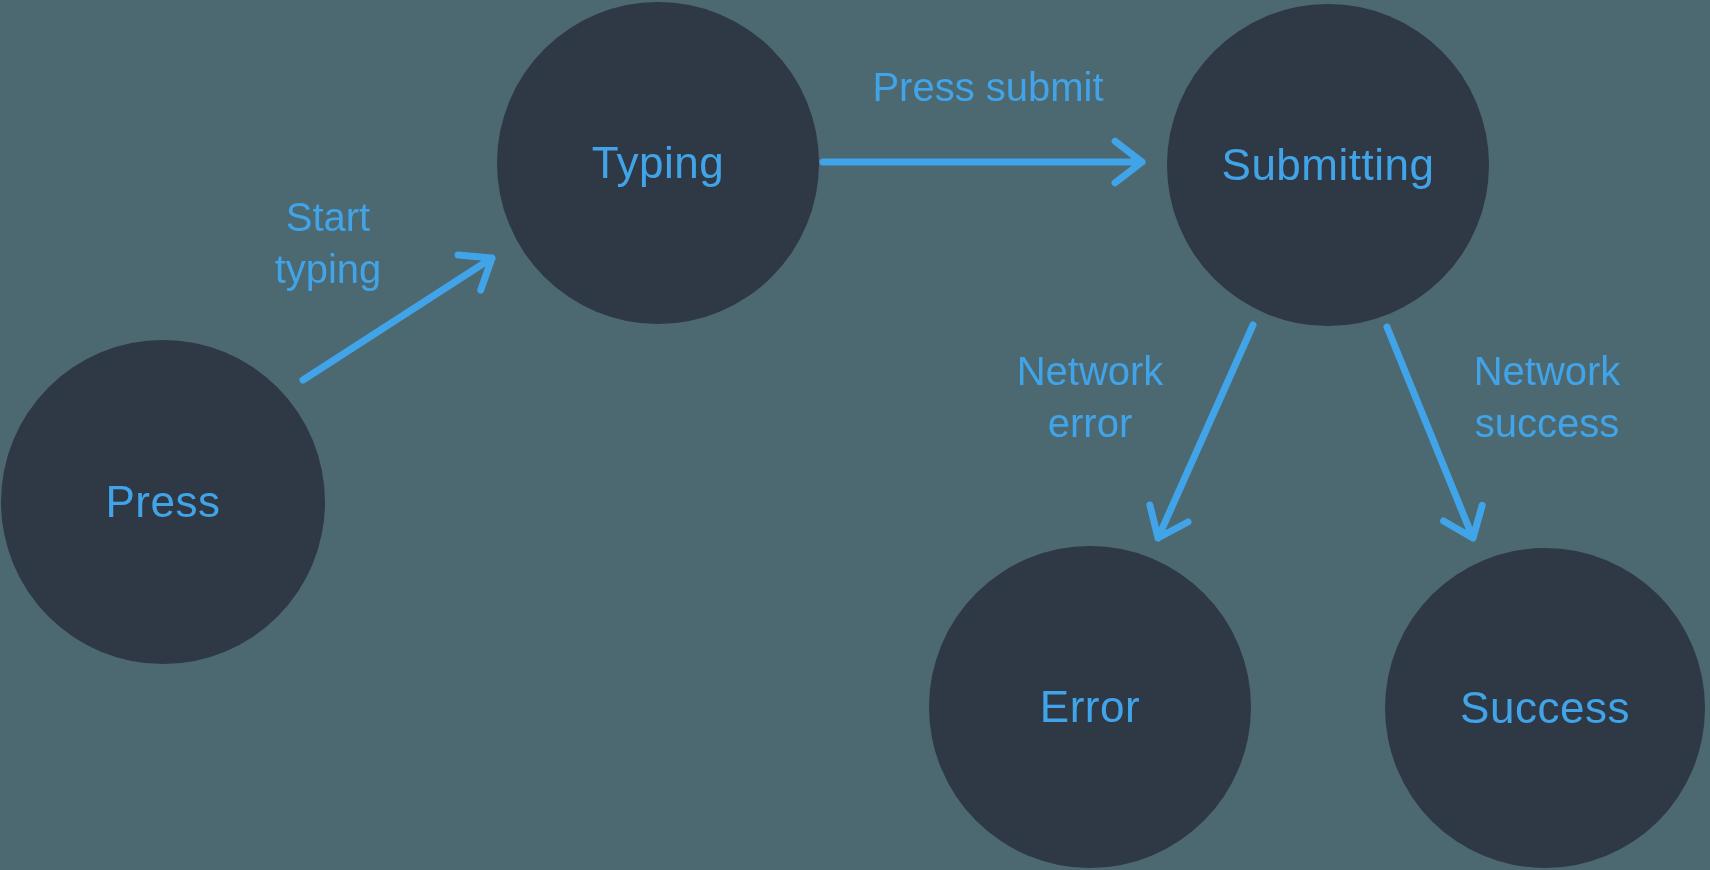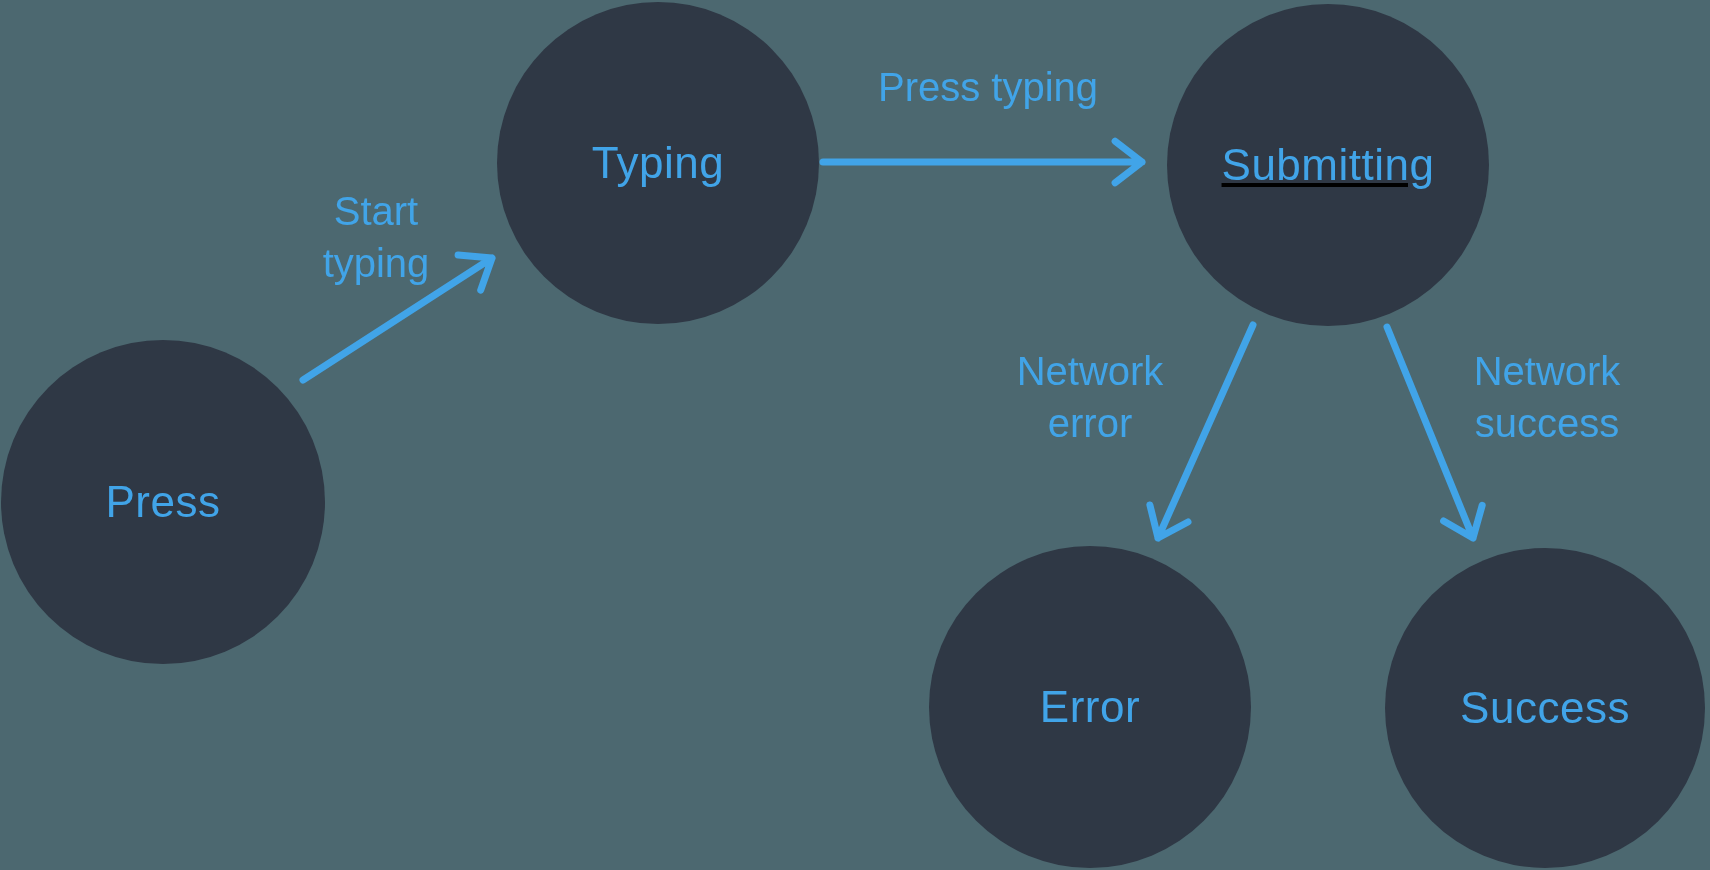--- a/index.html
+++ b/index.html
@@ -64,36 +64,36 @@
       <path d="M 1253 325 L 1158 538 M 1149.9 505.0 L 1158 538 L 1188.0 522.0" fill="none" stroke="#41a4e8" stroke-width="7" stroke-linecap="round" stroke-linejoin="round"></path>
       <path d="M 1387 327 L 1473 538 M 1443.6 521.0 L 1473 538 L 1482.2 505.3" fill="none" stroke="#41a4e8" stroke-width="7" stroke-linecap="round" stroke-linejoin="round"></path>
     </svg>
 
   <div class="node" style="left: 1px; top: 340px; height: 324px; width: 324px;">
     <span class="node-label">Press</span>
   </div>
   <div class="node" style="left: 497px; top: 2px; height: 322px; width: 322px;">
     <span class="node-label">Typing</span>
   </div>
-  <div class="node" style="left: 1167px; top: 4px; height: 322px; width: 322px; text-decoration: underline;">
+  <div class="node" style="left: 1167px; top: 4px; height: 322px; width: 322px;">
     <span class="node-label">Submitting</span>
   </div>
   <div class="node" style="left: 929px; top: 546px; height: 322px; width: 322px;">
     <span class="node-label">Error</span>
   </div>
   <div class="node" style="left: 1385px; top: 548px; height: 320px; width: 320px;">
     <span class="node-label">Success</span>
   </div>
 
-  <div class="edge-label" style="left: 328px; top: 237px; margin-left: 48px;">
+  <div class="edge-label" style="left: 328px; top: 243px;">
     <span class="line">Start</span>
     <span class="line">typing</span>
   </div>
   <div class="edge-label" style="left: 988px; top: 87px;">
-    <span class="line">Press typing</span>
+    <span class="line">Press submit</span>
 
   </div>
   <div class="edge-label" style="left: 1090px; top: 397px;">
     <span class="line">Network</span>
     <span class="line">error</span>
   </div>
   <div class="edge-label" style="left: 1547px; top: 397px;">
     <span class="line">Network</span>
     <span class="line">success</span>
   </div>

